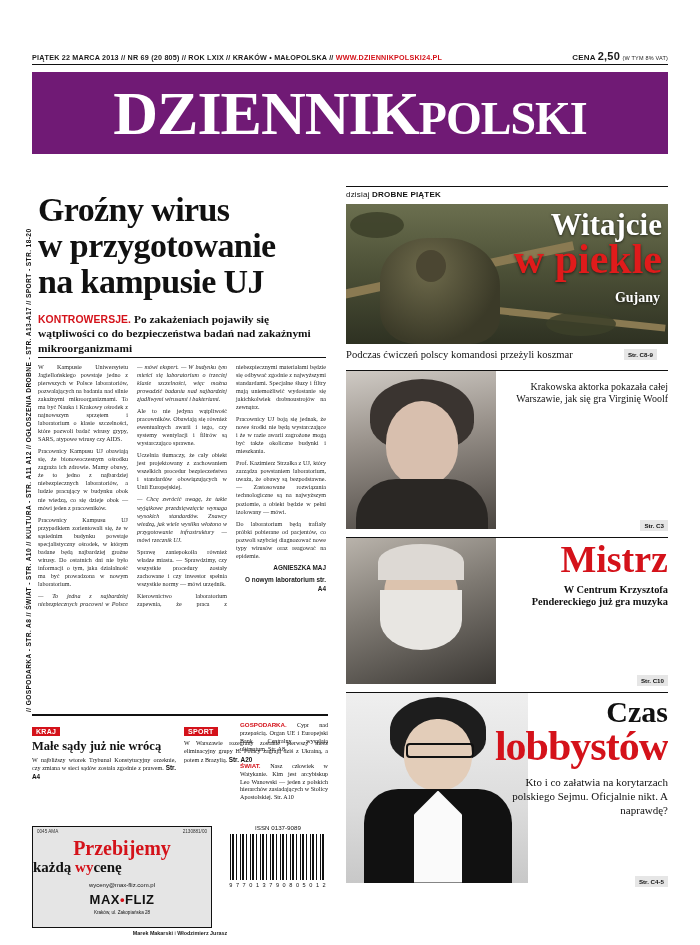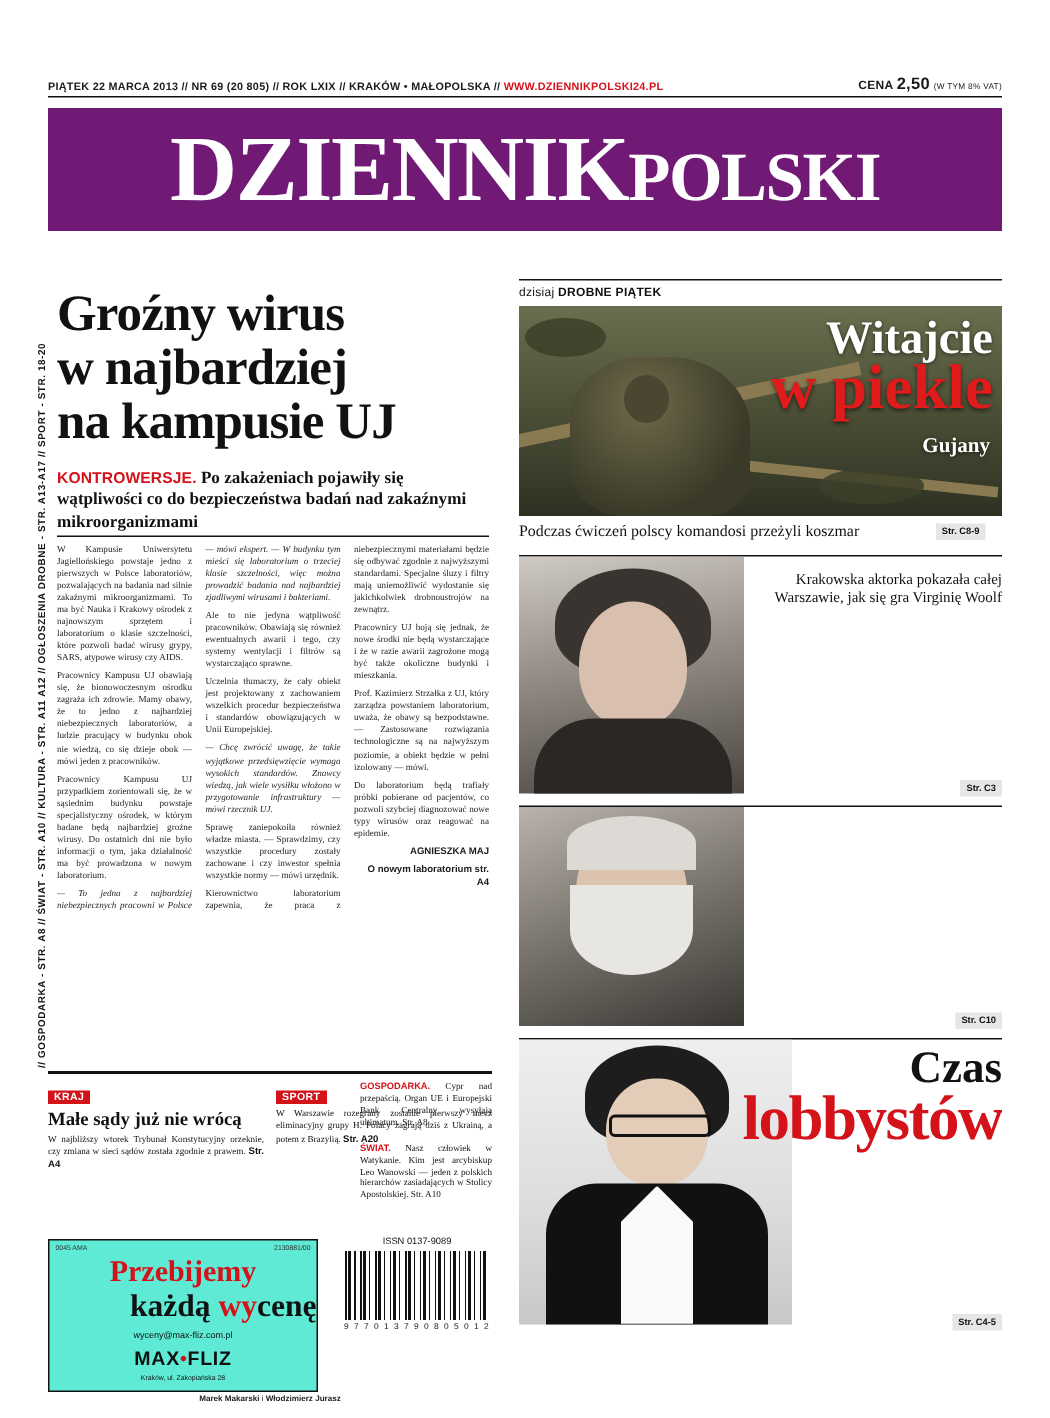--- a/index.html
+++ b/index.html
@@ -109,35 +109,35 @@
   }
   .brief p{margin:0;font-size:6.1px;line-height:1.3;text-align:justify;}
   .brief .more{font-family:"Liberation Sans", sans-serif;font-weight:bold;font-size:6.4px;}
 
   
   .briefs2{position:absolute;left:240px;top:714px;width:88px;}
 
   
   .advert{
     position:absolute;left:32px;top:826px;width:178px;height:100px;
-    background:#5eead4;
+    background:#e5e5e5;
     border:1px solid #111;
     overflow:hidden;
   }
   .advert .ad-top{
     font-family:"Liberation Sans", sans-serif;
     font-size:4.6px;color:#333;padding:2px 4px;display:flex;justify-content:space-between;
   }
   .advert .ad-h1{
     font-family:"Liberation Serif", serif;font-weight:bold;
     font-size:20px;color:#d4121a;text-align:center;line-height:1;margin-top:2px;
   }
   .advert .ad-h2{
     font-family:"Liberation Serif", serif;font-weight:bold;
-    font-size:21px;text-align:right;line-height:1;margin-top:2px;color:#111;
+    font-size:15px;text-align:left;line-height:1;margin-top:2px;color:#111;
   }
   .advert .ad-h2 .red{color:#d4121a;}
   .advert .ad-url{
     font-family:"Liberation Sans", sans-serif;font-size:6px;text-align:center;margin-top:7px;color:#111;
   }
   .advert .ad-logo{
     font-family:"Liberation Sans", sans-serif;font-weight:bold;font-size:13px;
     text-align:center;margin-top:4px;color:#111;letter-spacing:.5px;
   }
   .advert .ad-logo .dot{color:#d4121a;}
@@ -313,21 +313,21 @@
     <h1>
       <span>DZIENNIK</span><span class="small">POLSKI</span>
     </h1>
   </div>
 
   <div class="vstrip">// GOSPODARKA - STR. A8 // ŚWIAT - STR. A10 // KULTURA - STR. A11 A12 // OGŁOSZENIA DROBNE - STR. A13-A17 // SPORT - STR. 18-20</div>
 
   <div class="lead">
     <h2>
       <span>Groźny wirus</span><br>
-      <span>w najbardziej</span><br>
+      <span>w przygotowanie</span><br>
       <span>na kampusie UJ</span>
     </h2>
     <div class="deck">
       <span class="kicker">KONTROWERSJE.</span><span> Po zakażeniach pojawiły się wątpliwości co do bezpieczeństwa badań nad zakaźnymi mikroorganizmami</span>
     </div>
   </div>
   <div class="lead-rule"></div>
 
   <div class="lead-body">
     <p>W Kampusie Uniwersytetu Jagiellońskiego powstaje jedno z pierwszych w Polsce laboratoriów, pozwalających na badania nad silnie zakaźnymi mikroorganizmami. To ma być Nauka i Krakowy ośrodek z najnowszym sprzętem i laboratorium o klasie szczelności, które pozwoli badać wirusy grypy, SARS, atypowe wirusy czy AIDS.</p>
@@ -443,34 +443,39 @@
       </div>
       <div class="ref">Str. C3</div>
     </div>
 
     <div class="block mistrz">
       <div class="photo">
         <div class="head"></div>
         <div class="hair"></div>
         <div class="beard"></div>
       </div>
+      <div class="txt">
+        <h3>Mistrz</h3>
+        <p>W Centrum Krzysztofa Pendereckiego już gra muzyka</p>
+      </div>
       <div class="ref">Str. C10</div>
     </div>
 
     <div class="block lobby">
       <div class="photo">
         <div class="hair"></div>
         <div class="face"></div>
         <div class="glasses"></div>
         <div class="torso"></div>
         <div class="shirt"></div>
       </div>
       <div class="txt">
         <h3>
           <span>Czas</span>
           <span class="red">lobbystów</span>
         </h3>
+        <p>Kto i co załatwia na korytarzach polskiego Sejmu. Oficjalnie nikt. A naprawdę?</p>
       </div>
       <div class="ref">Str. C4-5</div>
     </div>
   </div>
 
 </div>
 
 </body></html>

